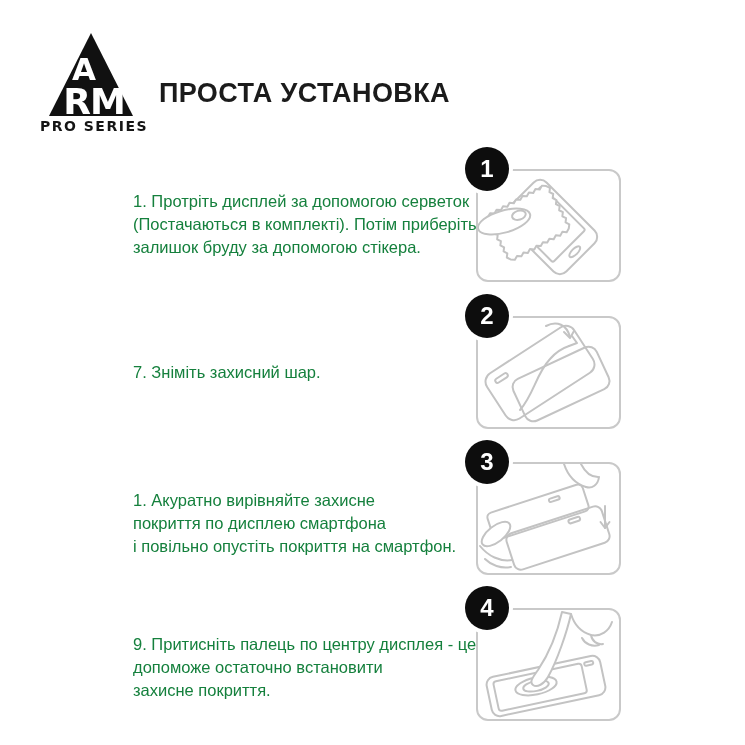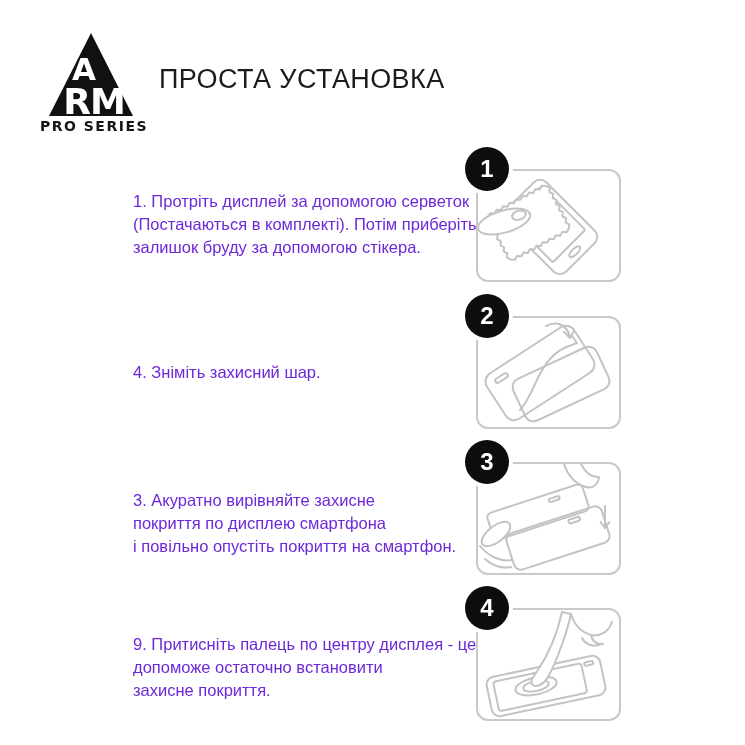--- a/index.html
+++ b/index.html
@@ -4,27 +4,27 @@
 <style>
   html,body { margin:0; padding:0; background:#fff; }
   .sheet {
     position:relative; width:745px; height:745px; background:#ffffff;
     font-family:"Liberation Sans", sans-serif; overflow:hidden;
   }
   
   .logo { position:absolute; left:38px; top:30px; width:112px; height:106px; }
   
   .title {
-    position:absolute; left:159px; top:66px; line-height:1;
-    font-size:27px; font-weight:400; letter-spacing:0.4px; color:#1b1b1b;
+    position:absolute; left:159px; top:80px; line-height:1;
+    font-size:27px; font-weight:700; letter-spacing:0.4px; color:#1b1b1b;
   }
   
   .step-text {
     position:absolute; left:133px; width:345px;
-    font-size:16.5px; line-height:23px; color:#6d28d9; white-space:pre-line;
+    font-size:16.5px; line-height:23px; color:#15803d; white-space:pre-line;
   }
   .t1 { top:190px; } .t2 { top:361px; } .t3 { top:489px; } .t4 { top:633px; }
   
   .panel {
     position:absolute; left:476px; width:141px; height:109px;
     border:2px solid #c9c9c9; border-radius:12px; background:#fff;
   }
   .p1 { top:169px; } .p2 { top:316px; } .p3 { top:462px; } .p4 { top:608px; }
   .panel > svg.illus { position:absolute; left:0; top:0; }
   .badge {
@@ -46,22 +46,22 @@
     <text x="46" y="50" text-anchor="middle" fill="#ffffff" stroke="none" font-family="DejaVu Sans, sans-serif" font-size="31" font-weight="bold">A</text>
     <text x="56" y="84" text-anchor="middle" fill="#ffffff" stroke="none" font-family="DejaVu Sans, sans-serif" font-size="36" font-weight="bold" letter-spacing="-1">RM</text>
     <text x="56" y="101" text-anchor="middle" fill="#151515" stroke="none" font-family="DejaVu Sans, sans-serif" font-size="14" font-weight="bold" letter-spacing="1.5">PRO SERIES</text>
   </svg>
 
   <div class="title">ПРОСТА УСТАНОВКА</div>
 
   <div class="step-text t1">1. Протріть дисплей за допомогою серветок
 (Постачаються в комплекті). Потім приберіть
 залишок бруду за допомогою стікера.</div>
-  <div class="step-text t2">4. Зніміть захисний шар.</div>
-  <div class="step-text t3">3. Акуратно вирівняйте захисне
+  <div class="step-text t2">7. Зніміть захисний шар.</div>
+  <div class="step-text t3">1. Акуратно вирівняйте захисне
 покриття по дисплею смартфона
 і повільно опустіть покриття на смартфон.</div>
   <div class="step-text t4">9. Притисніть палець по центру дисплея - це
 допоможе остаточно встановити
 захисне покриття.</div>
 
   <div class="panel p1">
     <div class="badge">1</div>
     <svg class="illus" width="141" height="109" viewBox="0 0 141 109">
 

